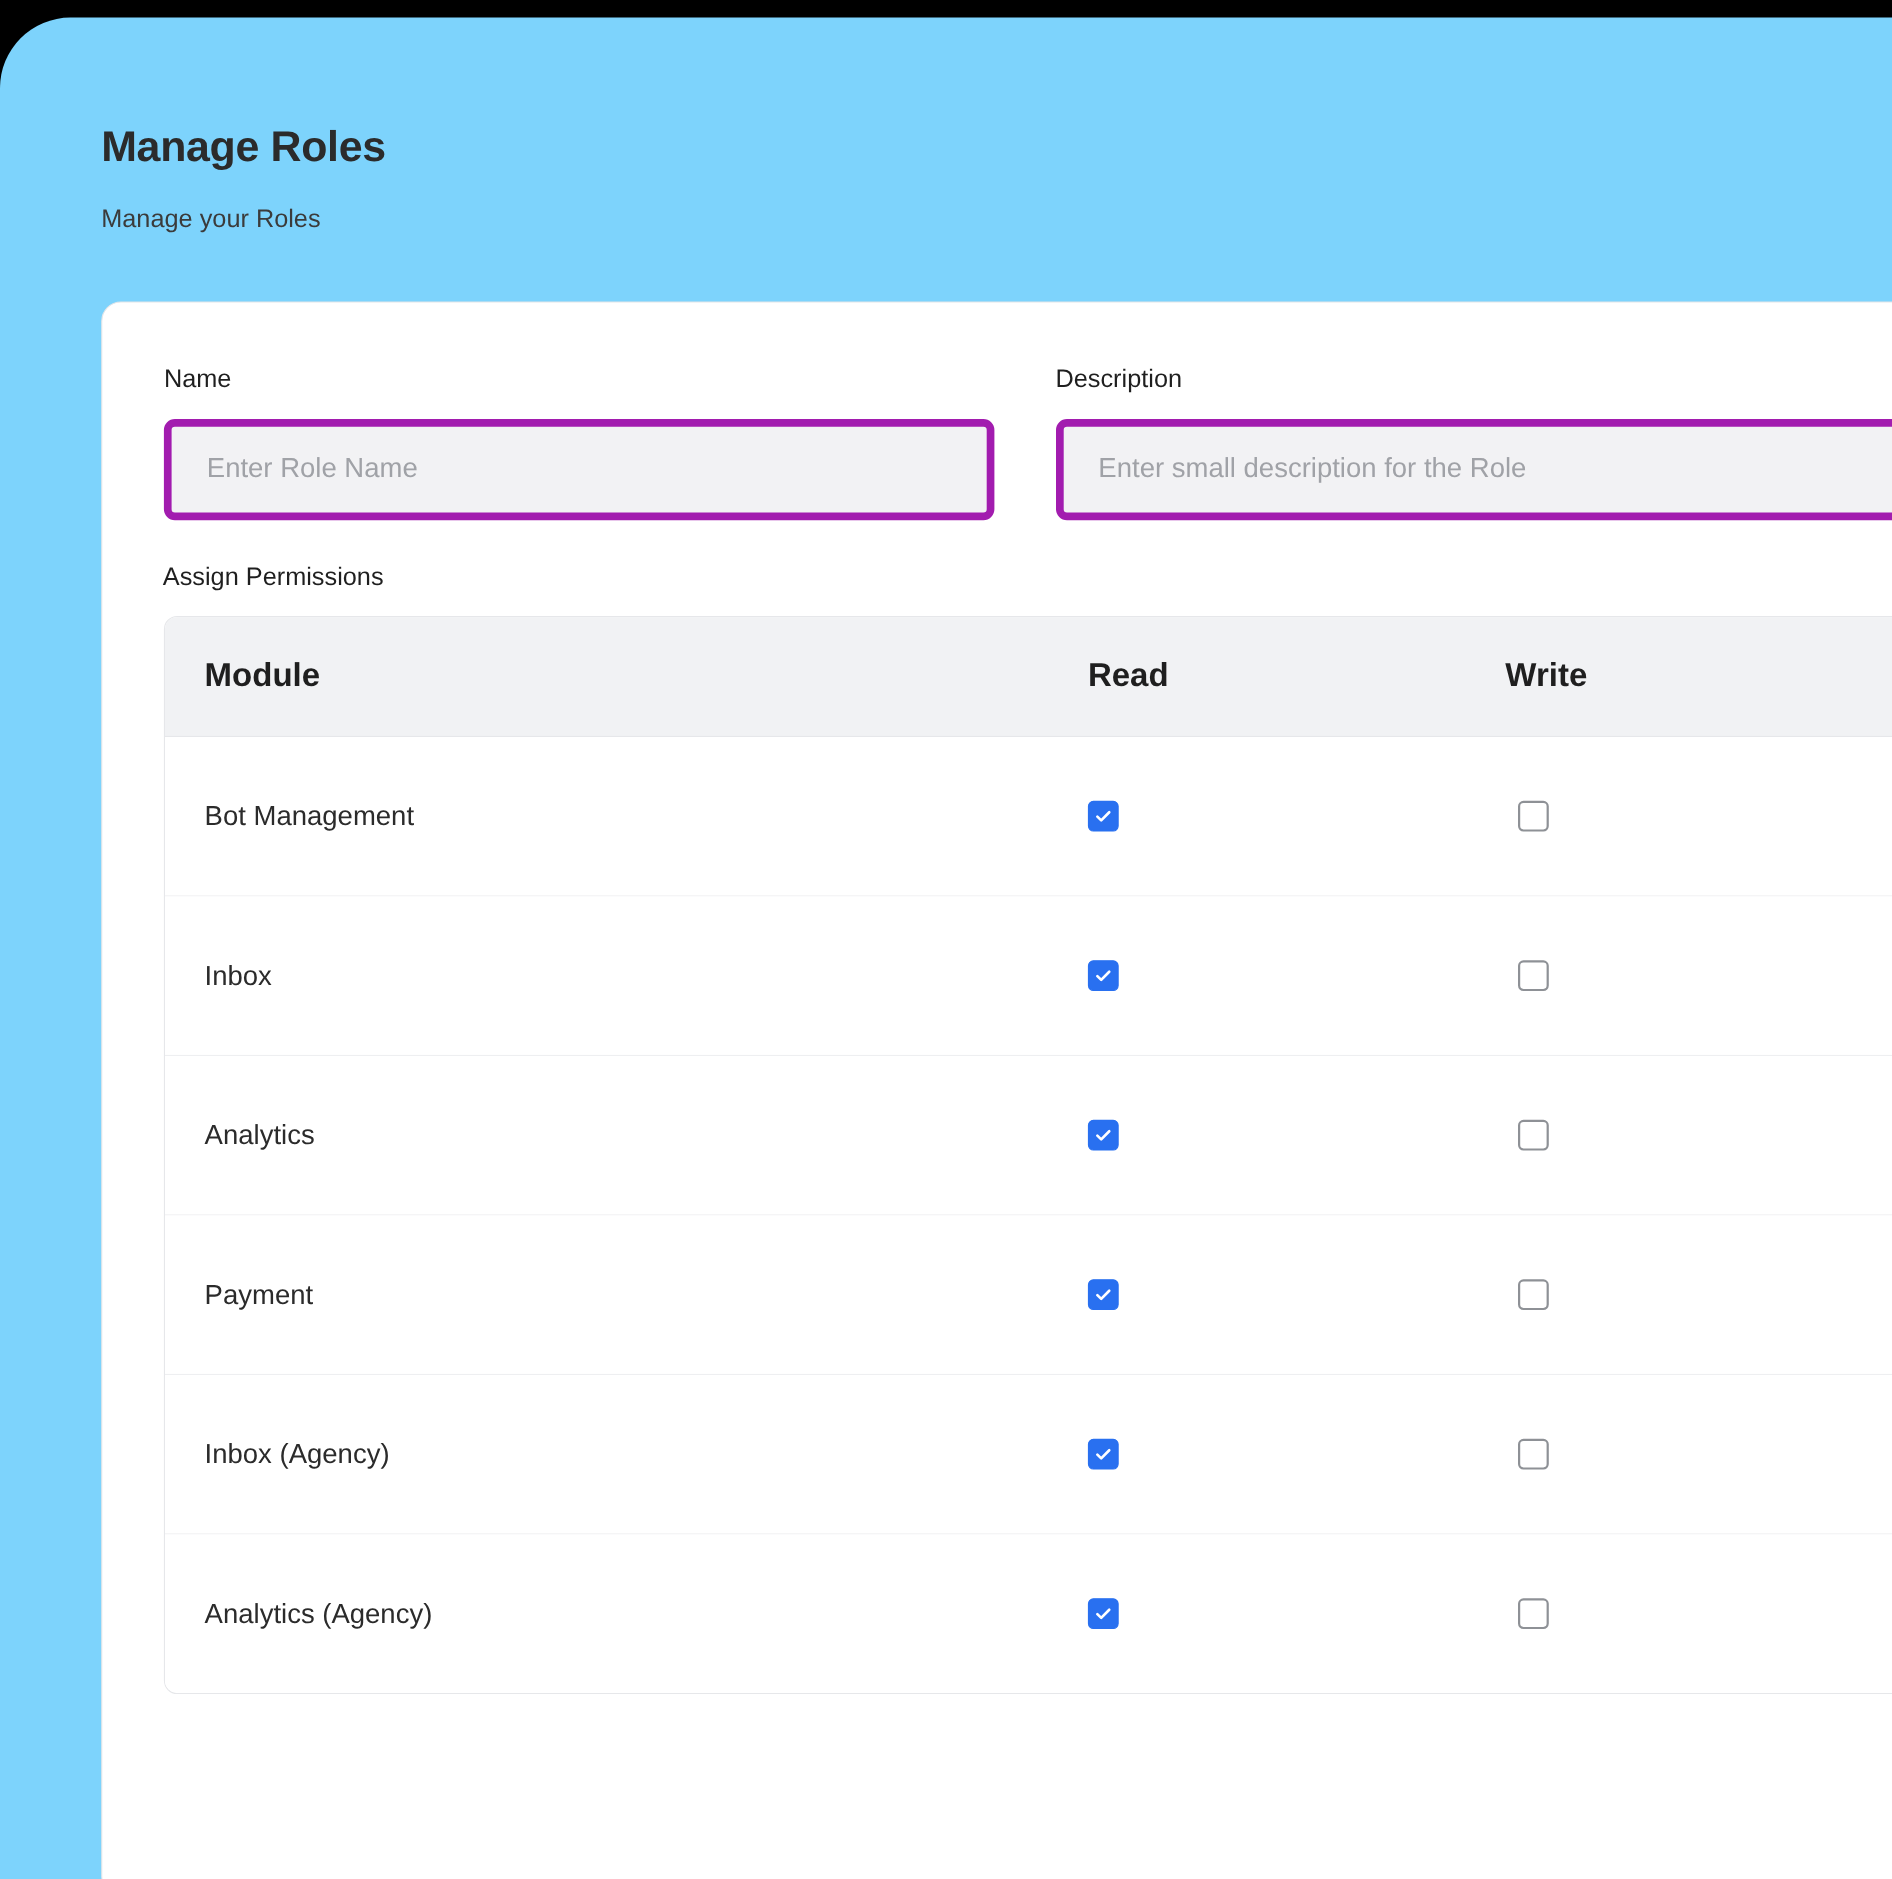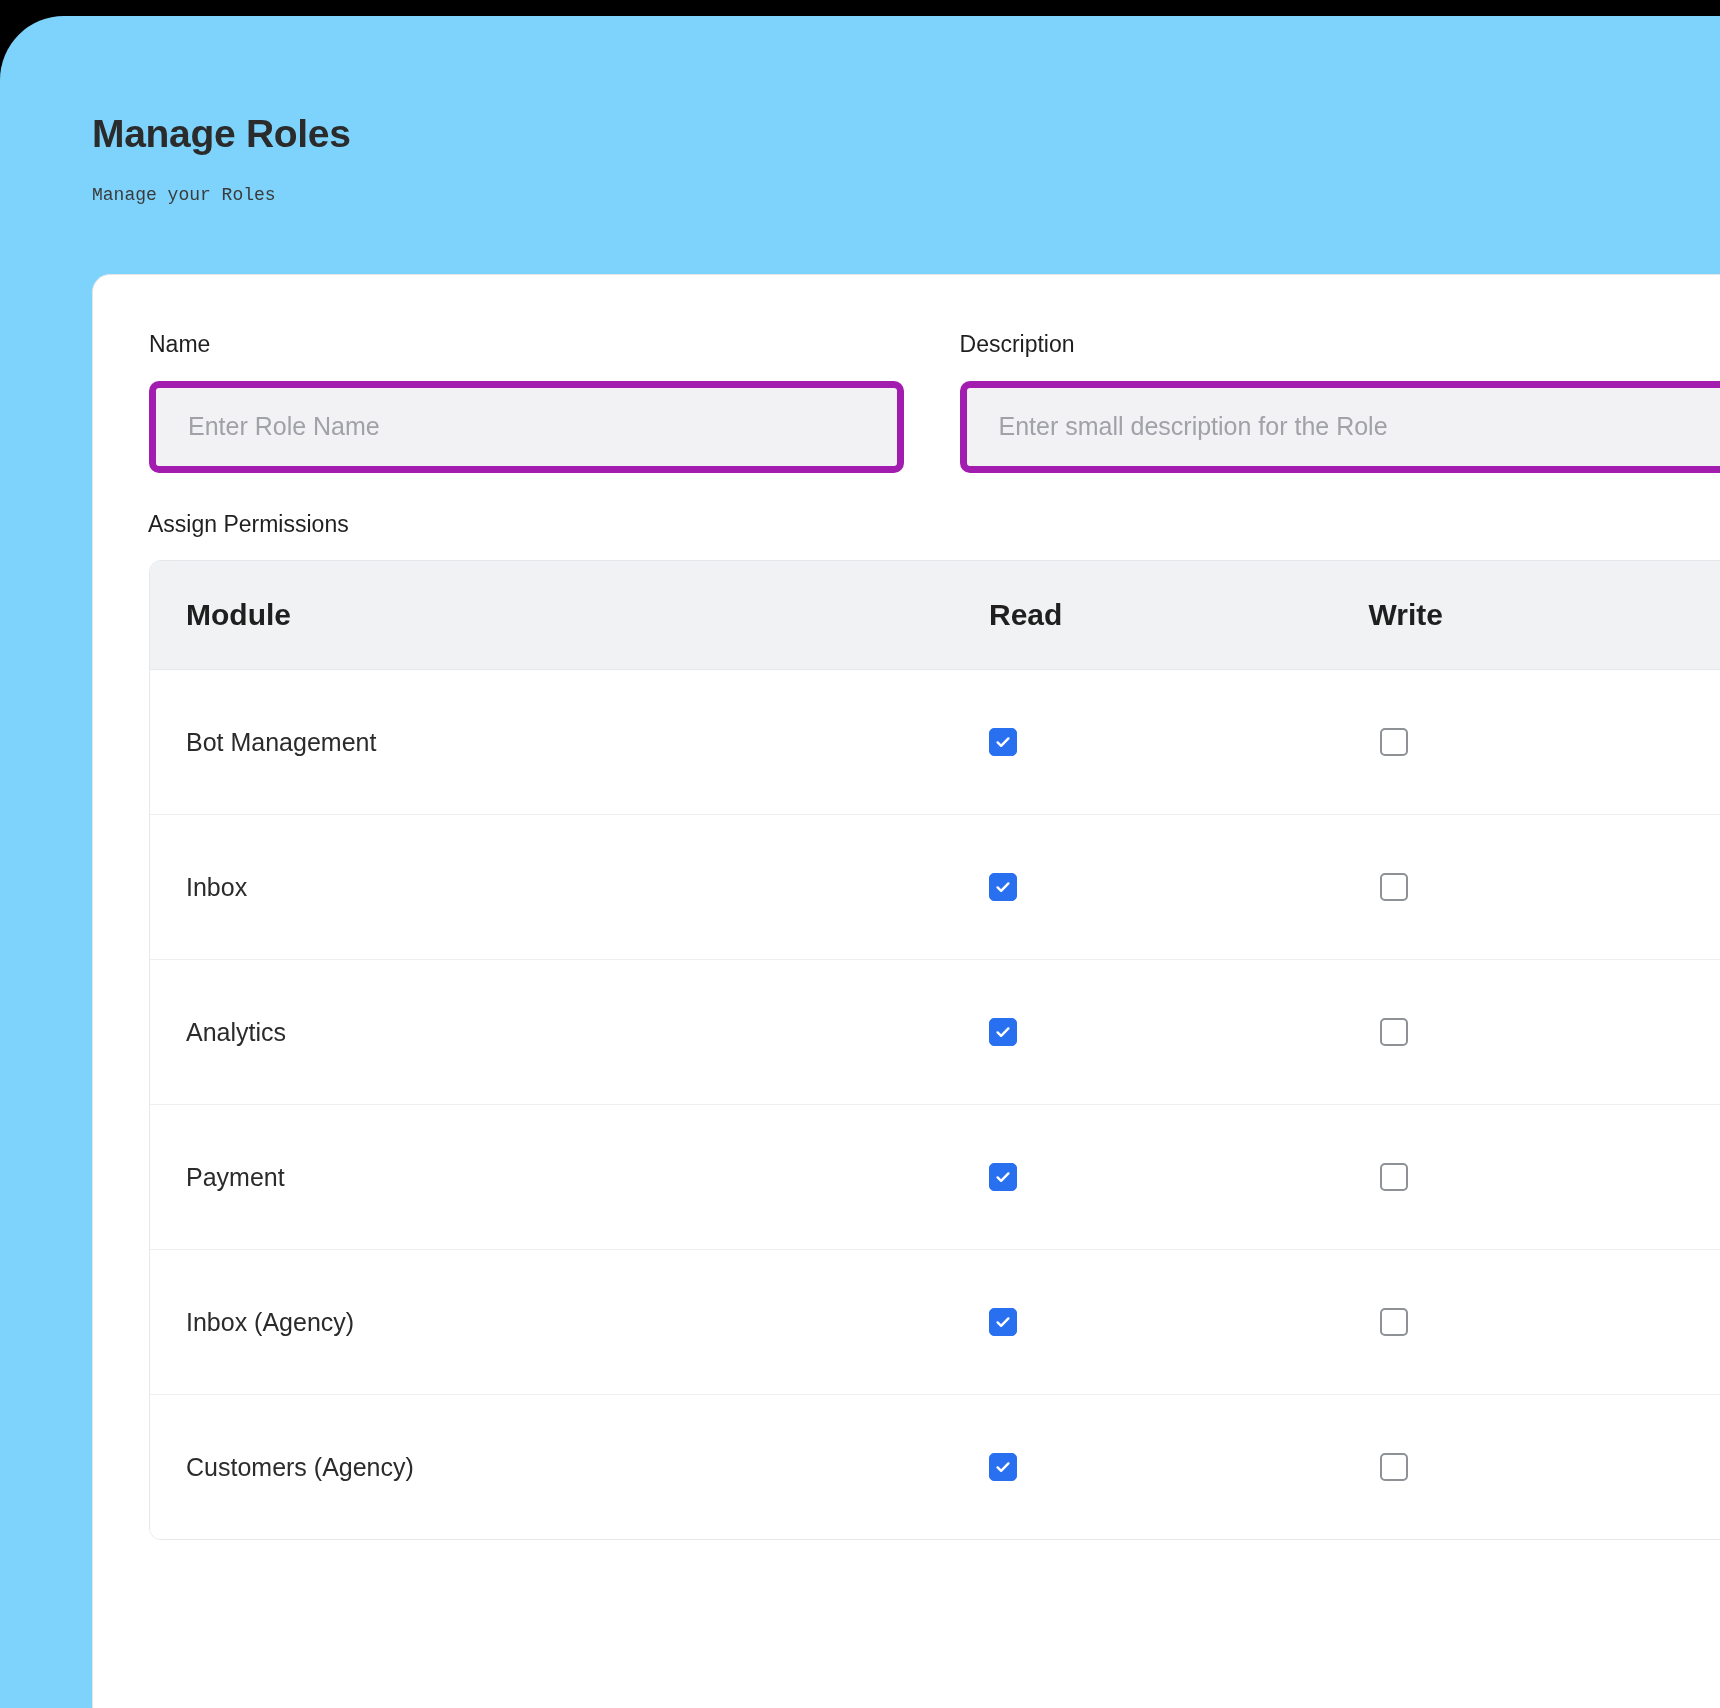--- a/index.html
+++ b/index.html
@@ -34,27 +34,26 @@
   }
   .page-title {
     font-size: 39px;
     font-weight: 700;
     color: #2b2b2b;
     letter-spacing: -0.3px;
     line-height: 1.15;
     margin: 0;
   }
   .page-subtitle {
-    font-size: 18px;
+    font-size: 23px;
     font-weight: 400;
     color: #3b3b3b;
     margin: 0;
     padding-top: 28px;
     line-height: 1.2;
-    font-family: Liberation Mono, monospace;
   }
 
   
   .card {
     position: absolute;
     left: 92px;
     top: 258px;
     width: 1700px;
     height: 1450px;
     background: #ffffff;
@@ -275,21 +274,21 @@
                 <svg width="18" height="18" viewBox="0 0 18 18" aria-hidden="true">
                   <path d="M3.6 9.4 L7.1 12.8 L14.4 5.4" fill="none" stroke="#ffffff" stroke-width="2.4" stroke-linecap="round" stroke-linejoin="round"></path>
                 </svg>
               </span>
             </div>
             <div class="col-write cb-wrap">
               <span class="cb unchecked"></span>
             </div>
           </div>
           <div class="perm-row">
-            <div class="col-module module-cell">Customers (Agency)</div>
+            <div class="col-module module-cell">Analytics (Agency)</div>
             <div class="col-read cb-wrap">
               <span class="cb checked">
                 <svg width="18" height="18" viewBox="0 0 18 18" aria-hidden="true">
                   <path d="M3.6 9.4 L7.1 12.8 L14.4 5.4" fill="none" stroke="#ffffff" stroke-width="2.4" stroke-linecap="round" stroke-linejoin="round"></path>
                 </svg>
               </span>
             </div>
             <div class="col-write cb-wrap">
               <span class="cb unchecked"></span>
             </div>

